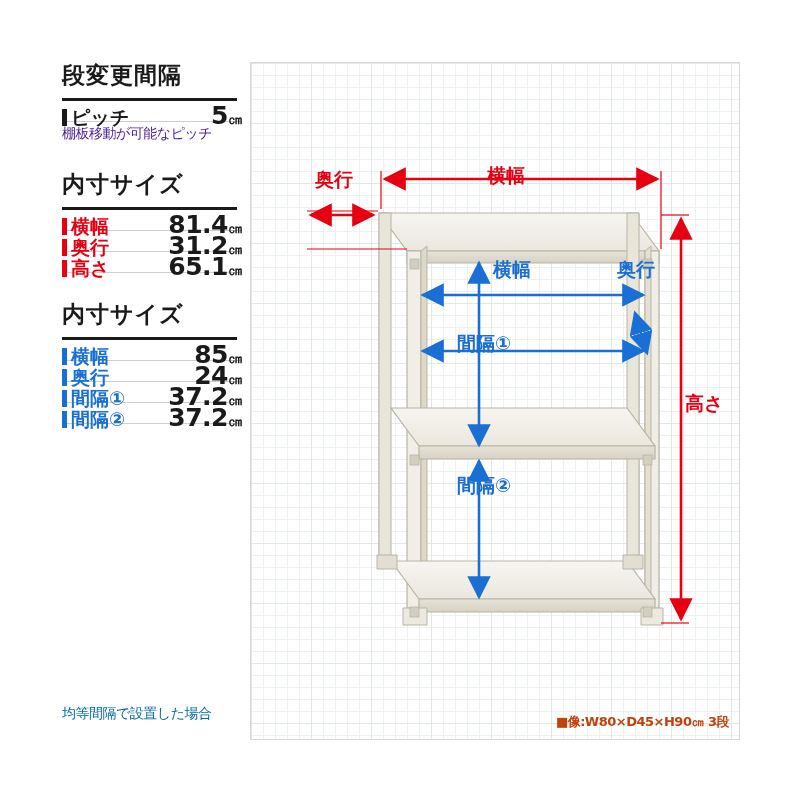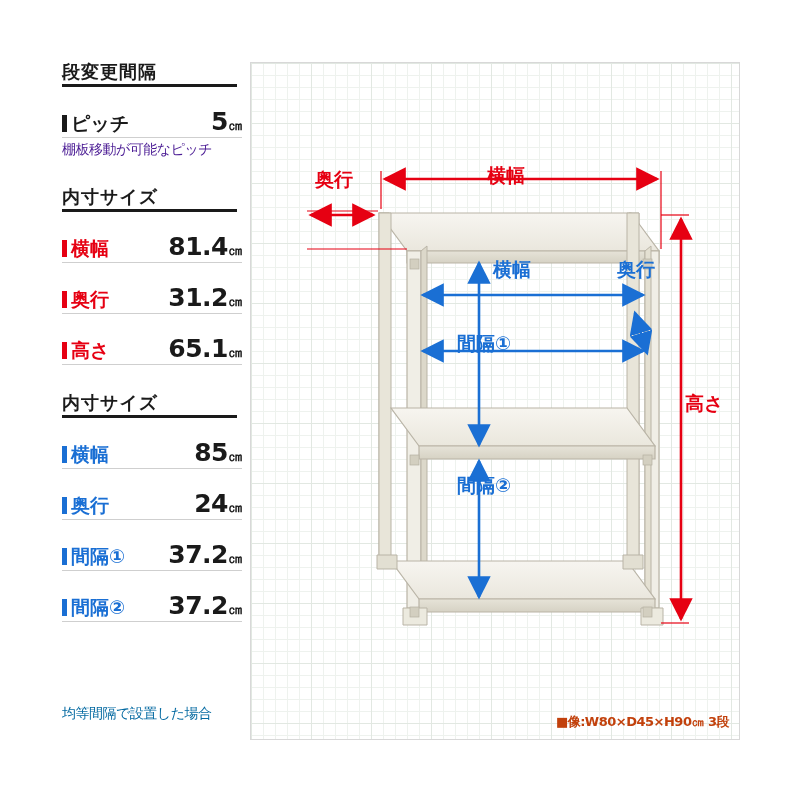--- a/index.html
+++ b/index.html
@@ -23,36 +23,35 @@
   }
 
   
   .spec-panel {
     position: absolute;
     left: 62px;
     top: 60px;
     width: 190px;
   }
   .section-title {
-    font-size: 18px;
+    font-size: 23px;
     font-weight: bold;
     color: #1a1a1a;
     letter-spacing: 1px;
-    padding-bottom: 0;
+    padding-bottom: 7px;
     border-bottom: 3px solid #1a1a1a;
     width: 175px;
   }
   .row {
     display: flex;
     align-items: baseline;
     border-bottom: 1px solid #cfcfcf;
-    height: 31px;
+    height: 21px;
     width: 180px;
     box-sizing: border-box;
-    margin-top: 20px;
   }
   .row .bar {
     display: inline-block;
     width: 5px;
     height: 17px;
     margin-right: 4px;
     position: relative;
     top: 2px;
     flex: 0 0 auto;
   }

